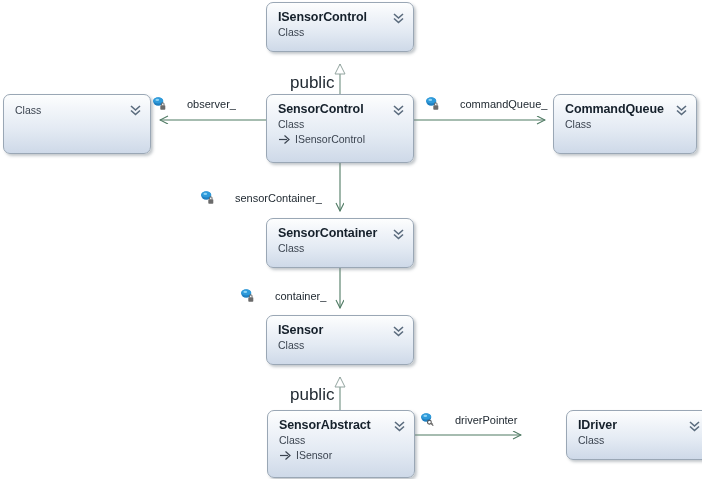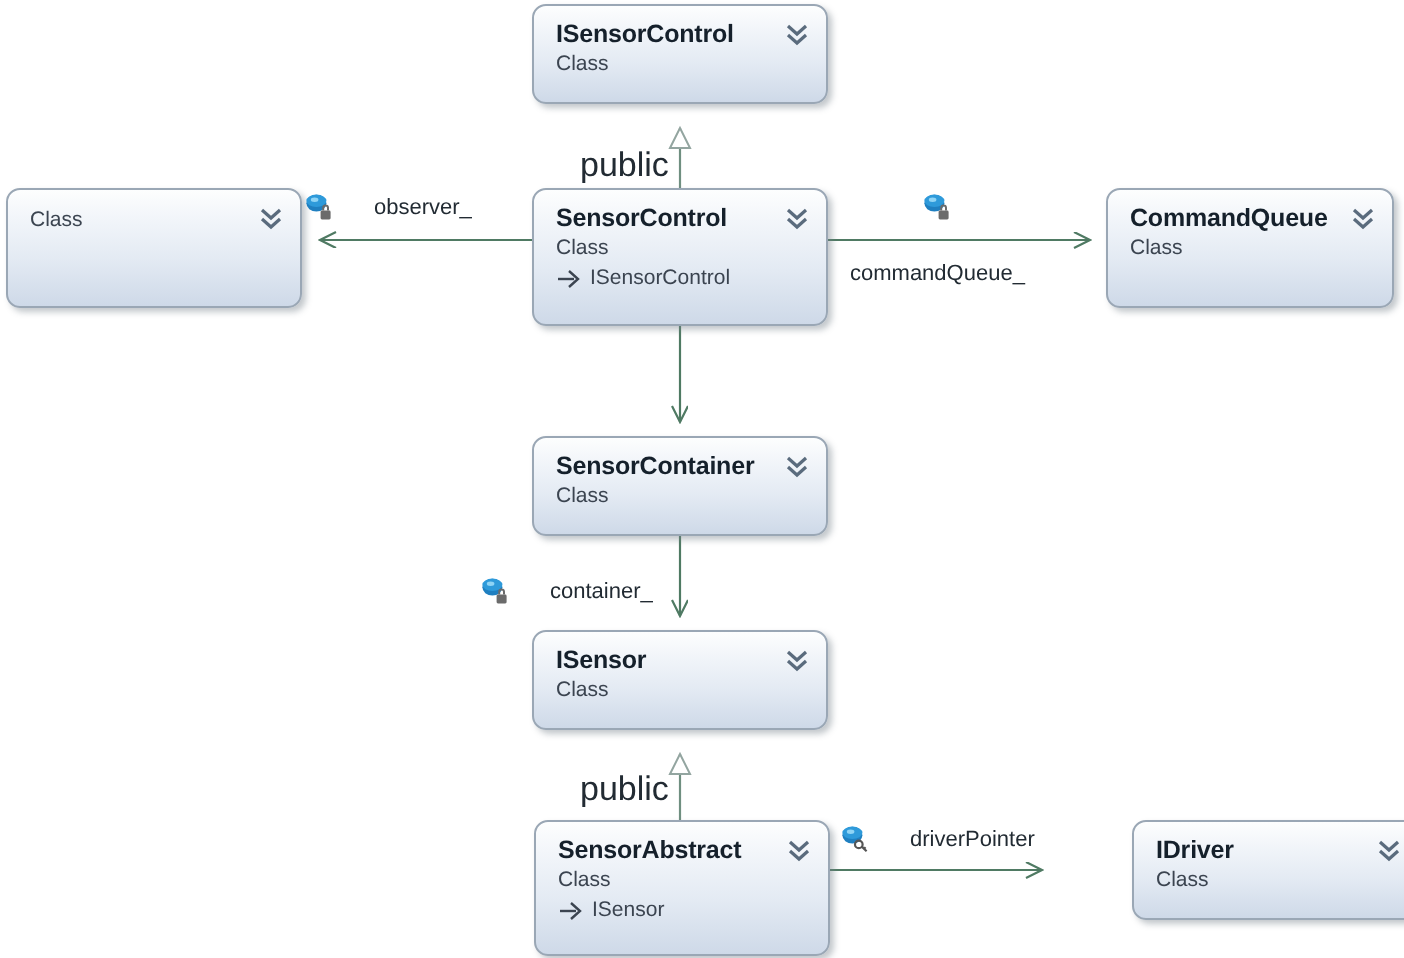--- a/index.html
+++ b/index.html
@@ -260,44 +260,56 @@
         <ellipse cx="6.2" cy="5.6" rx="5" ry="4.2" fill="#1f7fc0"></ellipse>
         <ellipse cx="6.2" cy="4.4" rx="5" ry="3.1" fill="#2e9ada"></ellipse>
         <ellipse cx="5.3" cy="3.9" rx="1.9" ry="1.1" fill="#8fd4f5"></ellipse>
         <rect x="8.3" y="9.3" width="5" height="4.4" rx="0.7" fill="#6b6b6b"></rect>
         <path d="M9.6,9.3 v-1.4 a1.2,1.2 0 0 1 2.4,0 v1.4" fill="none" stroke="#6b6b6b" stroke-width="1"></path>
       </svg>
     </span>
     <span class="lbl">observer_</span>
   </div>
 
-  <div class="assoc" style="left:425px; top:96px;flex-direction:column;">
+  <div class="assoc" style="left:425px; top:96px;">
     <span class="fieldicon">
       <svg viewBox="0 0 15 15" width="15" height="15">
         <ellipse cx="6.2" cy="5.6" rx="5" ry="4.2" fill="#1f7fc0"></ellipse>
         <ellipse cx="6.2" cy="4.4" rx="5" ry="3.1" fill="#2e9ada"></ellipse>
         <ellipse cx="5.3" cy="3.9" rx="1.9" ry="1.1" fill="#8fd4f5"></ellipse>
         <rect x="8.3" y="9.3" width="5" height="4.4" rx="0.7" fill="#6b6b6b"></rect>
         <path d="M9.6,9.3 v-1.4 a1.2,1.2 0 0 1 2.4,0 v1.4" fill="none" stroke="#6b6b6b" stroke-width="1"></path>
       </svg>
     </span>
     <span class="lbl">commandQueue_</span>
   </div>
 
-
-  <div class="assoc" style="left:240px; top:288px;">
+  <div class="assoc" style="left:200px; top:190px;">
     <span class="fieldicon">
       <svg viewBox="0 0 15 15" width="15" height="15">
         <ellipse cx="6.2" cy="5.6" rx="5" ry="4.2" fill="#1f7fc0"></ellipse>
         <ellipse cx="6.2" cy="4.4" rx="5" ry="3.1" fill="#2e9ada"></ellipse>
         <ellipse cx="5.3" cy="3.9" rx="1.9" ry="1.1" fill="#8fd4f5"></ellipse>
         <rect x="8.3" y="9.3" width="5" height="4.4" rx="0.7" fill="#6b6b6b"></rect>
         <path d="M9.6,9.3 v-1.4 a1.2,1.2 0 0 1 2.4,0 v1.4" fill="none" stroke="#6b6b6b" stroke-width="1"></path>
       </svg>
     </span>
+    <span class="lbl">sensorContainer_</span>
+  </div>
+
+  <div class="assoc" style="left:240px; top:288px;">
+    <span class="fieldicon">
+      <svg viewBox="0 0 15 15" width="15" height="15">
+        <ellipse cx="6.2" cy="5.6" rx="5" ry="4.2" fill="#1f7fc0"></ellipse>
+        <ellipse cx="6.2" cy="4.4" rx="5" ry="3.1" fill="#2e9ada"></ellipse>
+        <ellipse cx="5.3" cy="3.9" rx="1.9" ry="1.1" fill="#8fd4f5"></ellipse>
+        <rect x="8.3" y="9.3" width="5" height="4.4" rx="0.7" fill="#6b6b6b"></rect>
+        <path d="M9.6,9.3 v-1.4 a1.2,1.2 0 0 1 2.4,0 v1.4" fill="none" stroke="#6b6b6b" stroke-width="1"></path>
+      </svg>
+    </span>
     <span class="lbl">container_</span>
   </div>
 
   <div class="assoc" style="left:420px; top:412px;">
     <span class="fieldicon">
       <svg viewBox="0 0 15 15" width="15" height="15">
         <ellipse cx="6.2" cy="5.6" rx="5" ry="4.2" fill="#1f7fc0"></ellipse>
         <ellipse cx="6.2" cy="4.4" rx="5" ry="3.1" fill="#2e9ada"></ellipse>
         <ellipse cx="5.3" cy="3.9" rx="1.9" ry="1.1" fill="#8fd4f5"></ellipse>
         <circle cx="9.4" cy="10.2" r="1.9" fill="none" stroke="#555" stroke-width="1.1"></circle>

